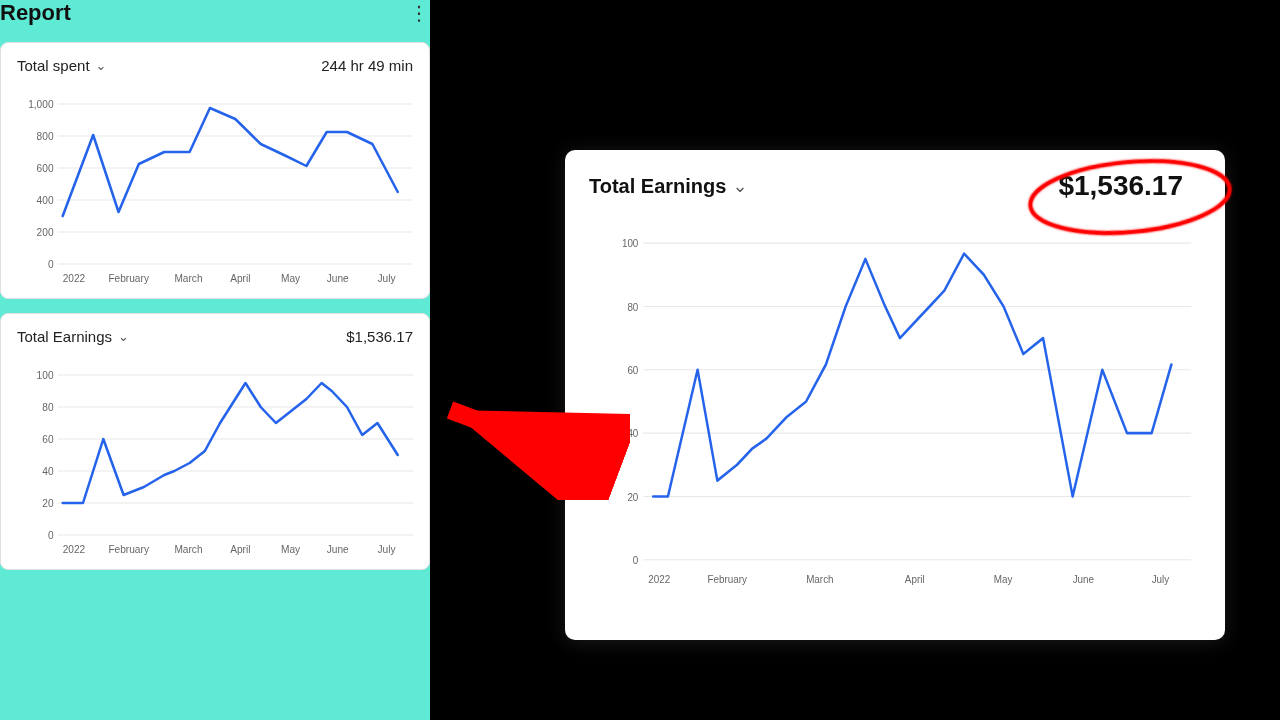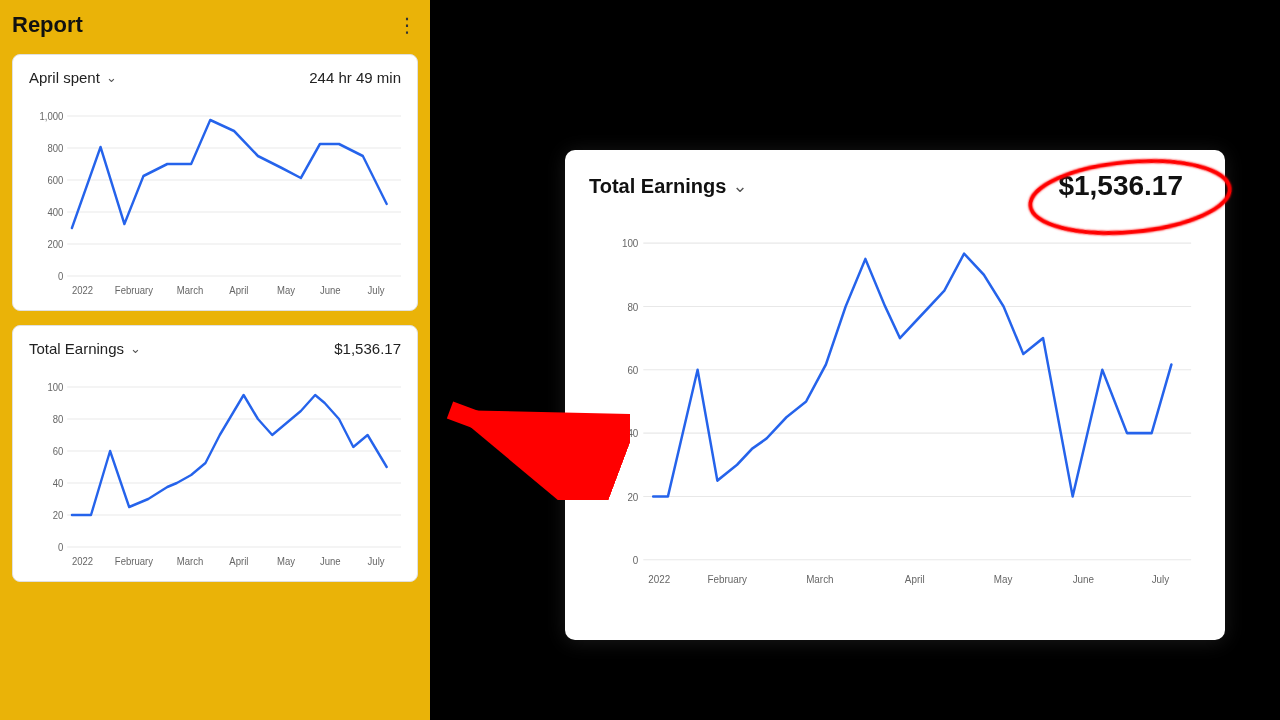--- a/index.html
+++ b/index.html
@@ -11,22 +11,22 @@
       overflow: hidden;
       position: relative;
     }
 
     
     .left-panel {
       position: absolute;
       left: 0; top: 0;
       width: 430px;
       height: 720px;
-      background: #eab308;
-      padding: 12px;
+      background: #5eead4;
+      padding: 0;
     }
 
     .panel-header {
       display: flex;
       justify-content: space-between;
       align-items: center;
       margin-bottom: 16px;
     }
 
     .panel-title {
@@ -177,21 +177,21 @@
 
 <div class="left-panel">
   <div class="panel-header">
     <span class="panel-title">Report</span>
     <span class="more-icon">⋮</span>
   </div>
 
   <div class="card">
     <div class="card-header">
       <div class="card-label-wrap">
-        <span class="card-label">April spent</span>
+        <span class="card-label">Total spent</span>
         <span class="chevron-icon">⌄</span>
       </div>
       <span class="card-value">244 hr 49 min</span>
     </div>
     <div class="chart-area">
       <svg viewBox="0 0 390 200" preserveAspectRatio="none">
 
         <line x1="40" y1="20" x2="390" y2="20" class="grid-line"></line>
         <line x1="40" y1="52" x2="390" y2="52" class="grid-line"></line>
         <line x1="40" y1="84" x2="390" y2="84" class="grid-line"></line>

